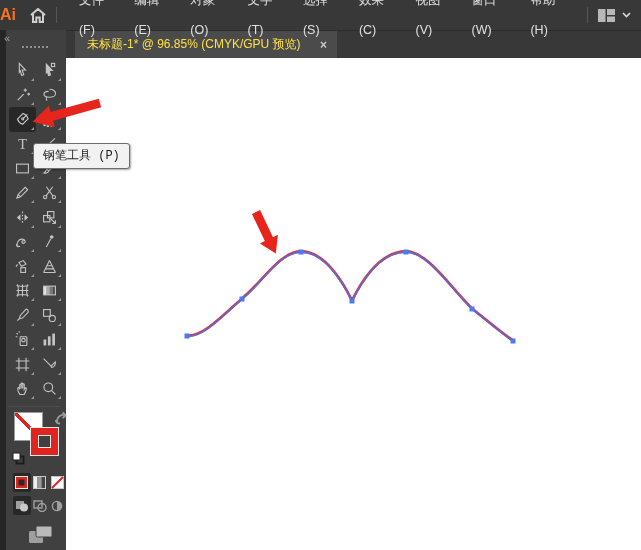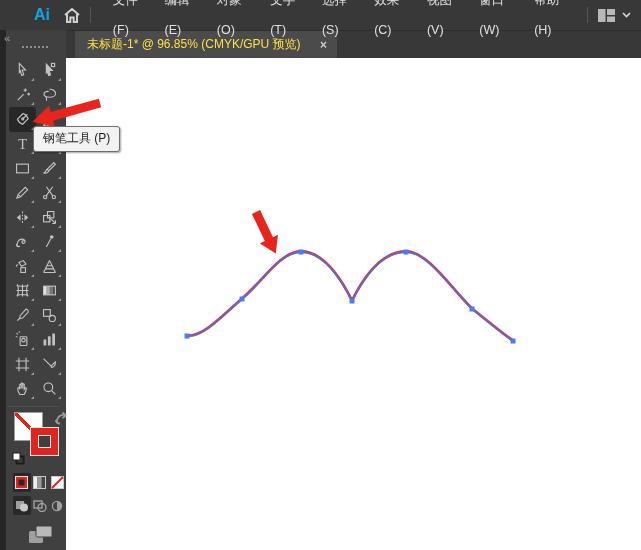--- a/index.html
+++ b/index.html
@@ -3,21 +3,21 @@
 <meta charset="utf-8">
 <style>
   * { margin:0; padding:0; box-sizing:border-box; }
   html,body { width:641px; height:550px; overflow:hidden; background:#fff;
               font-family:"Liberation Sans","DejaVu Sans",sans-serif; }
   .app { position:relative; width:641px; height:550px; background:#fff; }
 
   
   .menubar { position:absolute; left:0; top:0; width:641px; height:30px;
              background:#383838; display:flex; align-items:center; z-index:5; }
-  .ai-logo { color:#0ea5e9; font-weight:bold; font-size:16px; margin-left:34px; letter-spacing:0; }
+  .ai-logo { color:#f97316; font-weight:bold; font-size:16px; letter-spacing:0; }
   .home-btn { margin-left:14px; display:flex; align-items:center; }
   .vsep { width:1px; height:16px; background:#555; margin:0 10px; }
   .menus { display:flex; align-items:center; margin-left:2px; }
   .menu-item { color:#e0e0e0; font-size:12.5px; padding:0 10px; line-height:30px; cursor:default; }
   .mb-right { margin-left:auto; display:flex; align-items:center; margin-right:10px; }
   .workspace { display:flex; align-items:center; margin-right:7px; }
   .chev { display:flex; align-items:center; }
 
   
   .tabbar { position:absolute; left:66px; top:30px; width:575px; height:28px;
@@ -55,24 +55,24 @@
 
   .btnrow { display:flex; margin:4px 0 0 7px; }
   .mini-btn { width:19px; height:19px; display:flex; align-items:center; justify-content:center; }
   .mini-btn.active { background:#282828; border-radius:2px; }
   .screen-mode { margin:10px 0 0 22px; }
 
   
   .canvas { position:absolute; left:66px; top:58px; width:575px; height:492px; background:#ffffff; }
 
   
-  .tooltip { position:absolute; left:33px; top:126px; z-index:30;
+  .tooltip { position:absolute; left:33px; top:143px; z-index:30;
     background:#f2f2f2; border:1px solid #6e6e6e; border-radius:3px;
     padding:3px 9px 4px; font-size:12px; color:#1d1d1d; white-space:nowrap;
-    box-shadow:1px 1px 2px rgba(0,0,0,.35); }
+    box-shadow:1px 1px 2px rgba(0,0,0,.35);font-family:Liberation Mono, monospace; }
 
   
   .overlay { position:absolute; left:0; top:0; width:641px; height:550px;
              z-index:20; pointer-events:none; }
 </style>
 </head>
 <body>
 
 <div class="app">
 

